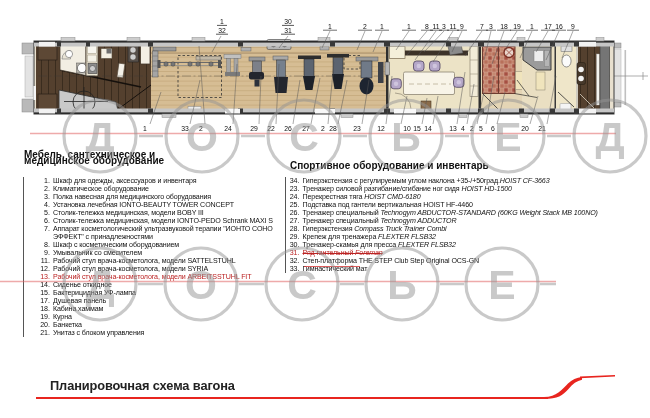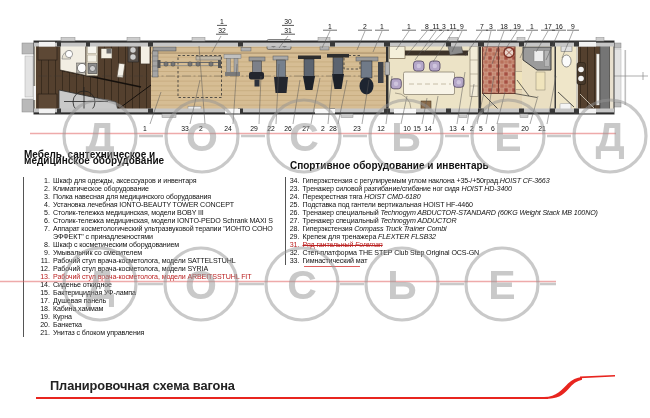--- a/index.html
+++ b/index.html
@@ -489,27 +489,28 @@
 <div class="li"><span class="n">20.</span>Банкетка</div>
 <div class="li"><span class="n">21.</span>Унитаз с блоком управления</div>
 </div>
 
 <div class="abs" style="left:290px;top:160px;font-size:10px;font-weight:bold;color:#111;">
   Спортивное оборудование и инвентарь
 </div>
 
 <div class="abs" style="left:284.5px;top:177px;border-left:0.8px solid #555;">
 <div class="li"><span class="n">34.</span>Гиперэкстензия с регулируемым углом наклона +35-/+50град.<i>HOIST CF-3663</i></div>
-<div class="li"><span class="n">23.</span>Тренажер силовой разгибание/сгибание ног сидя <i>HOIST HD-3400</i></div>
+<div class="li"><span class="n">23.</span>Тренажер силовой разгибание/сгибание ног сидя <i>HOIST HD-1500</i></div>
 <div class="li"><span class="n">24.</span>Перекрестная тяга <i>HOIST CMD-6180</i></div>
 <div class="li"><span class="n">25.</span>Подставка под гантели вертикальная HOIST HF-4460</div>
 <div class="li"><span class="n">26.</span>Тренажер специальный <i>Technogym ABDUCTOR-STANDARD (60KG Weight Stack MB 100NO)</i></div>
 <div class="li"><span class="n">27.</span>Тренажер специальный <i>Technogym ADDUCTOR</i></div>
 <div class="li"><span class="n">28.</span>Гиперэкстензия <i>Compass Truck Trainer Combi</i></div>
 <div class="li"><span class="n">29.</span>Крепеж для тренажера <i>FLEXTER FLSB32</i></div>
+<div class="li"><span class="n">30.</span>Тренажер-скамья для пресса <i>FLEXTER FLSB32</i></div>
 <div class="li" style="color:#b22;text-decoration:line-through;"><span class="n">31.</span>Ряд гантельный <i>Foreman</i></div>
 <div class="li"><span class="n">32.</span>Степ-платформа THE STEP Club Step Original OCS-GN</div>
 <div class="li"><span class="n">33.</span>Гимнастический мат</div>
 </div>
 
 <div class="abs" style="left:304px;top:266px;width:56px;height:1px;background:rgba(210,40,40,0.75);"></div>
 
 <div class="abs" style="left:50px;top:378px;font-size:12.8px;font-weight:bold;color:#222;letter-spacing:-0.1px;">Планировочная схема вагона</div>
 
 <svg class="abs" style="left:0;top:360px" width="650" height="58" viewBox="0 0 650 58">

